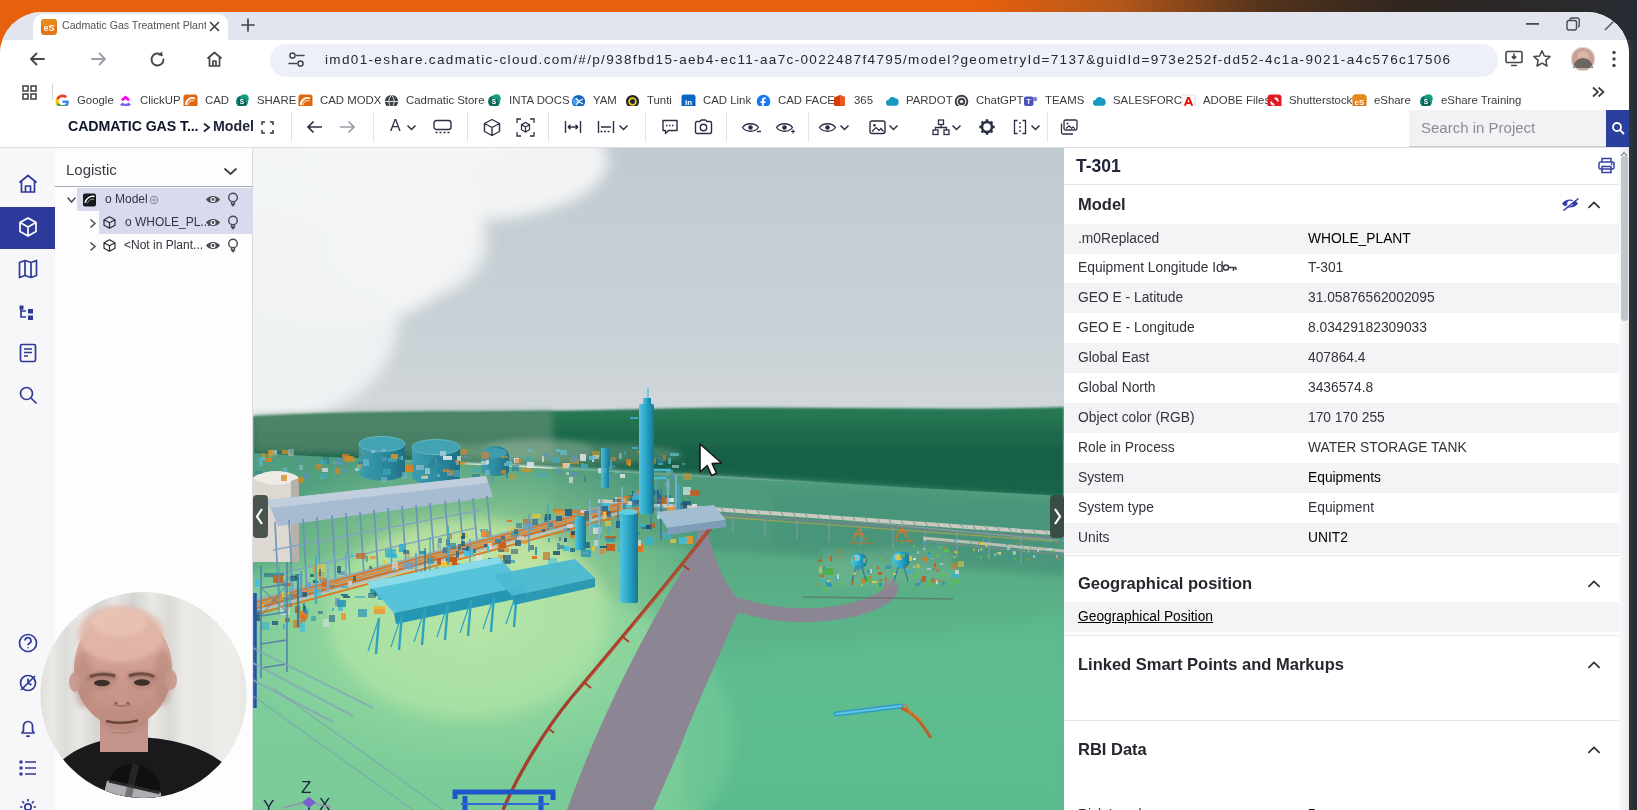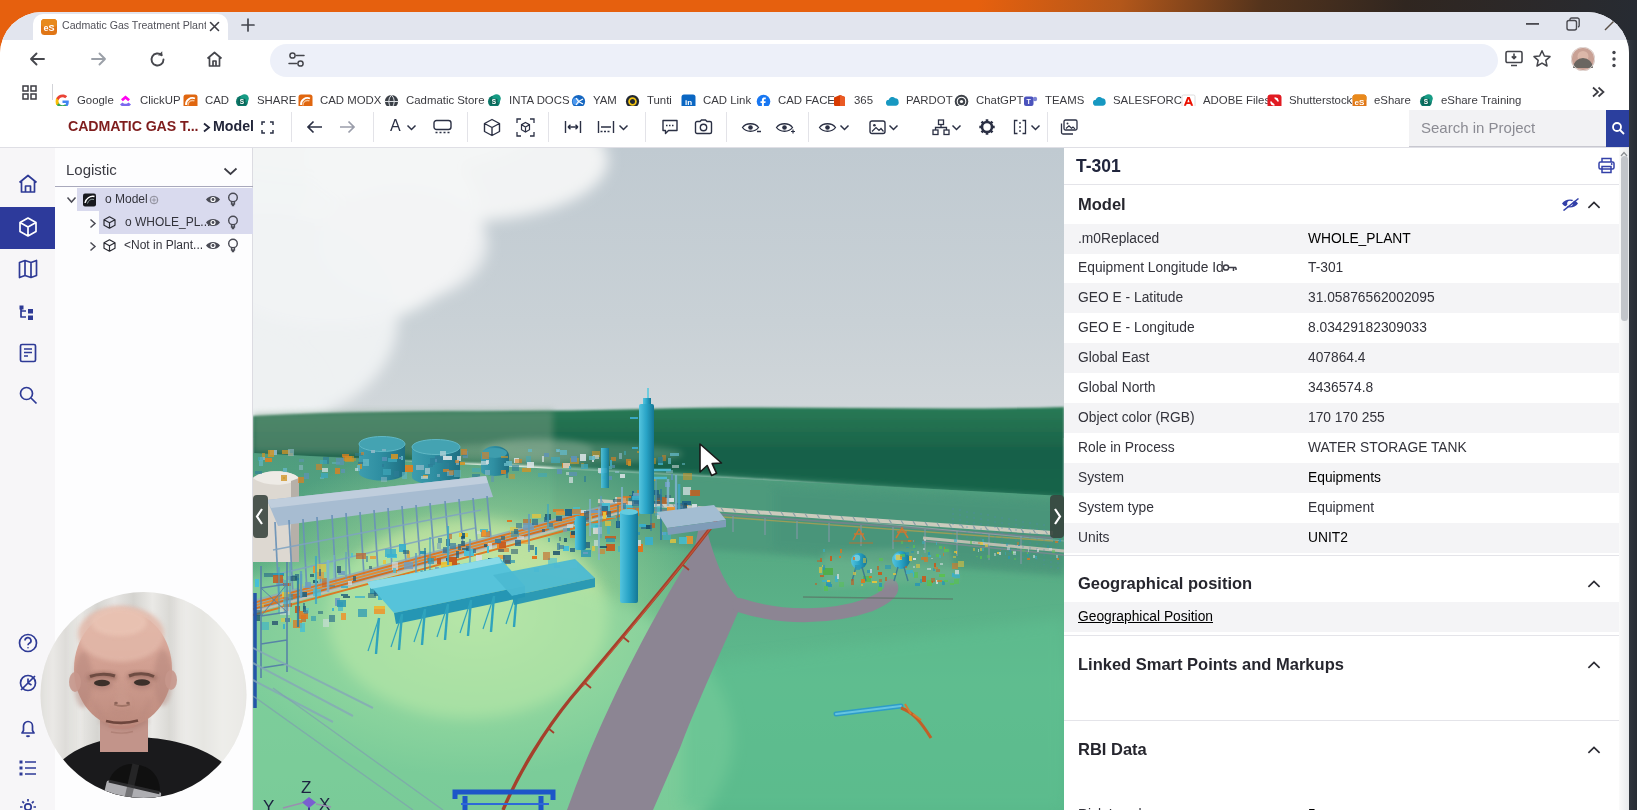--- a/index.html
+++ b/index.html
@@ -80,20 +80,21 @@
  <svg class="abs" style="left:205px;top:9.5px" width="19" height="19" viewBox="0 0 19 19">
   <path d="M2.5 8.5 L9.5 2.5 L16.5 8.5 M4.5 7.5 L4.5 16 L14.5 16 L14.5 7.5 M8 16 L8 11 L11 11 L11 16" stroke="#46474d" stroke-width="1.7" fill="none" stroke-linejoin="round"></path>
  </svg>
  <div id="pill"></div>
  <svg class="abs" style="left:287px;top:11.5px" width="20" height="16" viewBox="0 0 20 16">
   <circle cx="5.5" cy="3.5" r="2.6" fill="none" stroke="#45464c" stroke-width="1.5"></circle>
   <path d="M9.5 3.5 L17 3.5" stroke="#45464c" stroke-width="1.5" stroke-linecap="round"></path>
   <circle cx="13.5" cy="11.5" r="2.6" fill="none" stroke="#45464c" stroke-width="1.5"></circle>
   <path d="M2 11.5 L9.5 11.5" stroke="#45464c" stroke-width="1.5" stroke-linecap="round"></path>
  </svg>
+ <div id="urltxt">imd01-eshare.cadmatic-cloud.com/#/p/938fbd15-aeb4-ec11-aa7c-0022487f4795/model?geometryId=7137&amp;guidId=973e252f-dd52-4c1a-9021-a4c576c17506</div>
  <svg class="abs" style="left:1504px;top:10px" width="20" height="19" viewBox="0 0 20 19">
   <path d="M2 3 a1.5 1.5 0 0 1 1.5 -1.5 L16.5 1.5 a1.5 1.5 0 0 1 1.5 1.5 L18 11 a1.5 1.5 0 0 1 -1.5 1.5 L3.5 12.5 a1.5 1.5 0 0 1 -1.5 -1.5 Z M7 15.5 L13 15.5" stroke="#45464c" stroke-width="1.6" fill="none"></path>
   <path d="M10 3.5 L10 8.2 M7.8 6.4 L10 8.6 L12.2 6.4" stroke="#45464c" stroke-width="1.6" fill="none"></path>
  </svg>
  <svg class="abs" style="left:1532px;top:9px" width="20" height="20" viewBox="0 0 20 20">
   <path d="M10 1.8 L12.4 7 L18 7.6 L13.8 11.4 L15 17 L10 14.1 L5 17 L6.2 11.4 L2 7.6 L7.6 7 Z" fill="none" stroke="#45464c" stroke-width="1.5" stroke-linejoin="round"></path>
  </svg>
  <svg class="abs" style="left:1571px;top:7px" width="24" height="24">
   <circle cx="12" cy="12" r="12" fill="#c9a195"></circle>
   <circle cx="12" cy="9.5" r="5.5" fill="#dcb7a9"></circle>
@@ -272,21 +273,21 @@
       <svg class="abs" style="left:1591px;top:8px" width="14" height="12" viewBox="0 0 14 12">
         <path d="M2 1.5 L7 6 L2 10.5 M7.5 1.5 L12.5 6 L7.5 10.5" stroke="#3c3c43" stroke-width="1.7" fill="none"></path>
       </svg>
     </div>
     <div id="sidebar-top">
       <svg class="abs" style="left:42px;top:110px" width="10" height="12" viewBox="0 0 10 12">
         <path d="M2.5 1.5 L7.5 6 L2.5 10.5" stroke="#4c4c55" stroke-width="1.6" fill="none"></path>
       </svg>
     </div>
     <div id="apphead">
-      <div class="abs" style="left:68px;top:12px;font-size:14.2px;font-weight:bold;color:#7f1d1d;letter-spacing:-0.1px">CADMATIC GAS T...</div>
+      <div class="abs" style="left:68px;top:12px;font-size:14.2px;font-weight:bold;color:#0f172a;letter-spacing:-0.1px">CADMATIC GAS T...</div>
       <svg class="abs" style="left:202px;top:16px" width="9" height="11" viewBox="0 0 9 11">
         <path d="M2 1.5 L7 5.5 L2 9.5" stroke="#23263a" stroke-width="1.8" fill="none"></path>
       </svg>
       <div class="abs" style="left:213px;top:12px;font-size:14.2px;font-weight:bold;color:#23263a">Model</div>
       <svg class="abs" style="left:261px;top:15px" width="13" height="13" viewBox="0 0 13 13">
         <path d="M1 4 L1 1 L4 1 M9 1 L12 1 L12 4 M12 9 L12 12 L9 12 M4 12 L1 12 L1 9" stroke="#2b3044" stroke-width="1.5" fill="none"></path>
       </svg>
       <div class="abs" style="left:291px;top:6px;width:1px;height:30px;background:#e3e3e8"></div>
       <div class="abs" style="left:373px;top:6px;width:1px;height:30px;background:#e3e3e8"></div>
       <div class="abs" style="left:467px;top:6px;width:1px;height:30px;background:#e3e3e8"></div>

